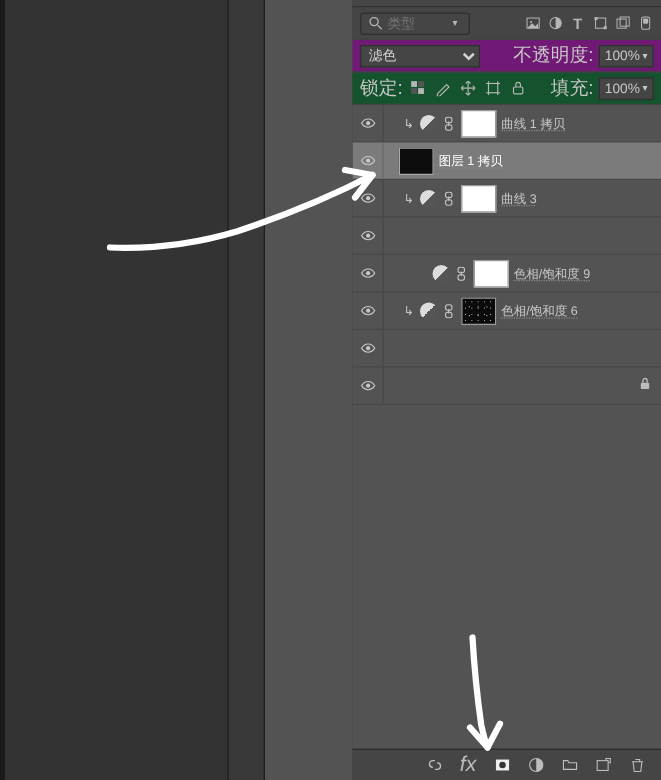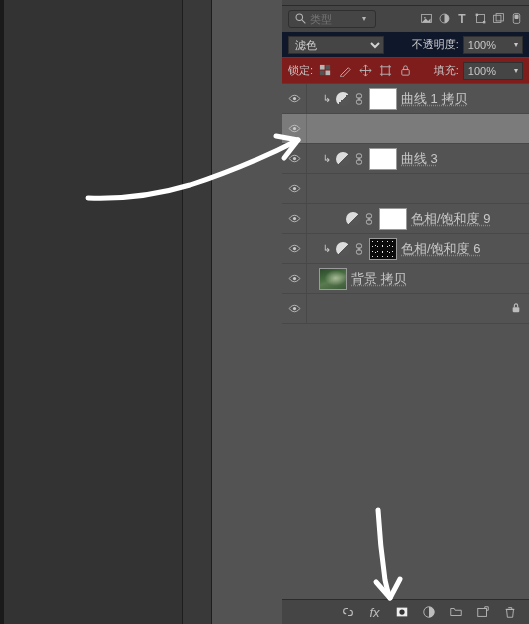--- a/index.html
+++ b/index.html
@@ -13,23 +13,23 @@
   .panel { position:absolute; left:282px; top:0; width:247px; height:624px; background:#535353; display:flex; flex-direction:column; }
   .panel-top { height:6px; background:#464646; border-bottom:1px solid #2b2b2b; }
   .row { display:flex; align-items:center; height:26px; padding:0 6px; border-bottom:1px solid #434343; gap:4px; }
   .row.dark { background:#454545; }
   .search-box { display:flex; align-items:center; background:#454545; border:1px solid #2f2f2f; border-radius:3px; height:18px; padding:0 4px; gap:3px; }
   .search-box input { background:transparent; border:none; outline:none; color:#b6b6b6; font-size:11px; width:44px; }
   .ico { width:14px; height:14px; display:inline-flex; align-items:center; justify-content:center; color:#b6b6b6; font-size:11px; }
   .ico svg { width:13px; height:13px; }
   .spacer { flex:1; }
   select.blend { background:#454545; color:#d2d2d2; border:1px solid #2f2f2f; height:18px; font-size:11px; width:96px; padding:0 2px; }
-  .pct { background:#454545; border:1px solid #2f2f2f; height:18px; padding:0 4px; display:flex; align-items:center; min-width:42px; justify-content:flex-end; gap:18px; }
+  .pct { background:#454545; border:1px solid #2f2f2f; height:18px; padding:0 4px; display:flex; align-items:center; min-width:42px; justify-content:flex-end; gap:2px; }
   .pct .caret { font-size:8px; }
-  .lbl { color:#c8c8c8; font-size:11px; }
+  .lbl { color:#c8c8c8; font-size:15px; }
   .lockrow .ico { width:16px; height:16px; }
   .layers { flex:1; overflow:auto; background:#535353; }
   .layer { display:flex; align-items:center; height:30px; border-bottom:1px solid #484848; position:relative; }
   .layer.selected { background:#7b7b7b; }
   .layer.selected .name { color:#fff; }
   .eye { width:24px; display:flex; align-items:center; justify-content:center; }
   .eye svg { width:13px; height:9px; fill:#c8c8c8; }
   .vr { width:1px; height:100%; background:#484848; }
   .layer.selected .vr { background:#6a6a6a; }
   .indent { display:flex; align-items:center; height:100%; }
@@ -37,21 +37,21 @@
   .adj { width:14px; height:14px; border-radius:50%; background:linear-gradient(135deg,#ddd 50%,#555 50%); margin:0 3px; }
   .link { width:12px; display:flex; align-items:center; justify-content:center; }
   .link svg { width:8px; height:12px; stroke:#c8c8c8; fill:none; }
   .thumb { width:28px; height:22px; border:1px solid #9a9a9a; margin:0 4px; position:relative; flex-shrink:0; }
   .thumb.white { background:#fff; }
   .thumb.black { background:#0d0d0d; border-color:#aaa; }
   .thumb.speckle { background:#0b0b0b; }
   .thumb.speckle::after { content:""; position:absolute; inset:0; background-image:radial-gradient(#fff 0.5px,transparent 0.5px),radial-gradient(#fff 0.5px,transparent 0.5px); background-size:5px 5px,7px 7px; background-position:0 0,2px 3px; opacity:.9; }
   .thumb.photo { background:linear-gradient(160deg,#2d4a2d 0%,#456b3f 40%,#5a7a50 55%,#3a5a38 100%); }
   .thumb.photo::after { content:""; position:absolute; inset:0; background:radial-gradient(ellipse at 60% 45%,rgba(220,230,200,.6) 0%,transparent 50%); }
-  .name { text-decoration: underline dotted #888; text-underline-offset:2px; font-size:13px; }
+  .name { text-decoration: underline dotted #888; text-underline-offset:2px; font-size:10px; }
   .lockico { position:absolute; right:8px; }
   .lockico svg { width:10px; height:12px; fill:#bdbdbd; }
   .panel-footer { height:25px; background:#454545; border-top:1px solid #2b2b2b; display:flex; align-items:center; justify-content:flex-end; gap:12px; padding:0 12px; }
   .panel-footer .fico { width:15px; height:15px; display:flex; align-items:center; justify-content:center; color:#bdbdbd; }
   .panel-footer .fico svg { width:14px; height:14px; }
   .annot { position:absolute; left:0; top:0; pointer-events:none; }
 </style>
 </head>
 <body>
 
@@ -106,33 +106,33 @@
           </svg>
         </span>
       <span class="ico">
           <svg viewBox="0 0 10 16">
             <rect x="1" y="2" width="8" height="12" rx="2" fill="none" stroke="#b6b6b6"></rect>
             <rect x="2.5" y="3.5" width="5" height="5" rx="1" fill="#b6b6b6"></rect>
           </svg>
         </span>
     </div>
 
-    <div class="row" style="background:#0f172a;justify-content:space-between;">
+    <div class="row" style="background:#701a75;justify-content:space-between;">
       <select class="blend">
         <option>滤色</option>
       </select>
       <div class="spacer"></div>
       <span class="lbl">不透明度:</span>
       <div class="pct">
         <span>100%</span>
           <span class="caret">▾</span>
       </div>
     </div>
 
-    <div class="row lockrow" style="background:#7f1d1d;">
+    <div class="row lockrow" style="background:#14532d;">
       <span class="lbl">锁定:</span>
       <span class="ico">
           <svg viewBox="0 0 14 14">
             <rect x="1" y="1" width="5" height="5" fill="#b6b6b6"></rect>
             <rect x="7" y="7" width="5" height="5" fill="#b6b6b6"></rect>
             <rect x="7" y="1" width="5" height="5" fill="#555"></rect>
             <rect x="1" y="7" width="5" height="5" fill="#555"></rect>
           </svg>
         </span>
       <span class="ico">
@@ -190,20 +190,24 @@
           </div>
         </div>
         <div class="layer selected">
           <div class="eye">
             <svg viewBox="0 0 16 10">
               <path d="M8 1C4 1 1.5 5 1.5 5S4 9 8 9s6.5-4 6.5-4S12 1 8 1Z" fill="none" stroke="#c8c8c8"></path>
               <circle cx="8" cy="5" r="2" fill="#c8c8c8"></circle>
             </svg>
           </div>
           <div class="vr"></div>
+          <div class="indent" style="padding-left:8px">
+            <div class="thumb black"></div>
+            <span class="name">图层 1 拷贝</span>
+          </div>
         </div>
         <div class="layer">
           <div class="eye">
             <svg viewBox="0 0 16 10">
               <path d="M8 1C4 1 1.5 5 1.5 5S4 9 8 9s6.5-4 6.5-4S12 1 8 1Z" fill="none" stroke="#c8c8c8"></path>
               <circle cx="8" cy="5" r="2" fill="#c8c8c8"></circle>
             </svg>
           </div>
           <div class="vr"></div>
           <div class="indent" style="padding-left:14px">
@@ -273,24 +277,20 @@
           </div>
         </div>
         <div class="layer">
           <div class="eye">
             <svg viewBox="0 0 16 10">
               <path d="M8 1C4 1 1.5 5 1.5 5S4 9 8 9s6.5-4 6.5-4S12 1 8 1Z" fill="none" stroke="#c8c8c8"></path>
               <circle cx="8" cy="5" r="2" fill="#c8c8c8"></circle>
             </svg>
           </div>
           <div class="vr"></div>
-          <div class="indent" style="padding-left:8px">
-            <div class="thumb photo"></div>
-            <span class="name">背景 拷贝</span>
-          </div>
         </div>
         <div class="layer">
           <div class="eye">
             <svg viewBox="0 0 16 10">
               <path d="M8 1C4 1 1.5 5 1.5 5S4 9 8 9s6.5-4 6.5-4S12 1 8 1Z" fill="none" stroke="#c8c8c8"></path>
               <circle cx="8" cy="5" r="2" fill="#c8c8c8"></circle>
             </svg>
           </div>
           <div class="vr"></div>
           <span class="lockico"><svg viewBox="0 0 12 14">
@@ -299,21 +299,21 @@
             </svg></span>
         </div>
       </div>
 
     <div class="panel-footer">
       <span class="fico">
           <svg viewBox="0 0 16 16">
             <path d="M6 10a3 3 0 0 1 0-6h2M10 6a3 3 0 0 1 0 6H8" fill="none" stroke="#bdbdbd" stroke-width="1.3"></path>
           </svg>
         </span>
-      <span class="fico" style="font-style:italic;font-size:13px;">fx</span>
+      <span class="fico" style="font-style:italic;font-size:17px;">fx</span>
       <span class="fico">
           <svg viewBox="0 0 16 16">
             <rect x="2" y="3" width="12" height="10" fill="#eee"></rect>
             <circle cx="8" cy="8" r="3" fill="#333"></circle>
           </svg>
         </span>
       <span class="fico">
           <svg viewBox="0 0 16 16">
             <circle cx="8" cy="8" r="6" fill="none" stroke="#bdbdbd"></circle>
             <path d="M8 2 A6 6 0 0 1 8 14 Z" fill="#bdbdbd"></path>

